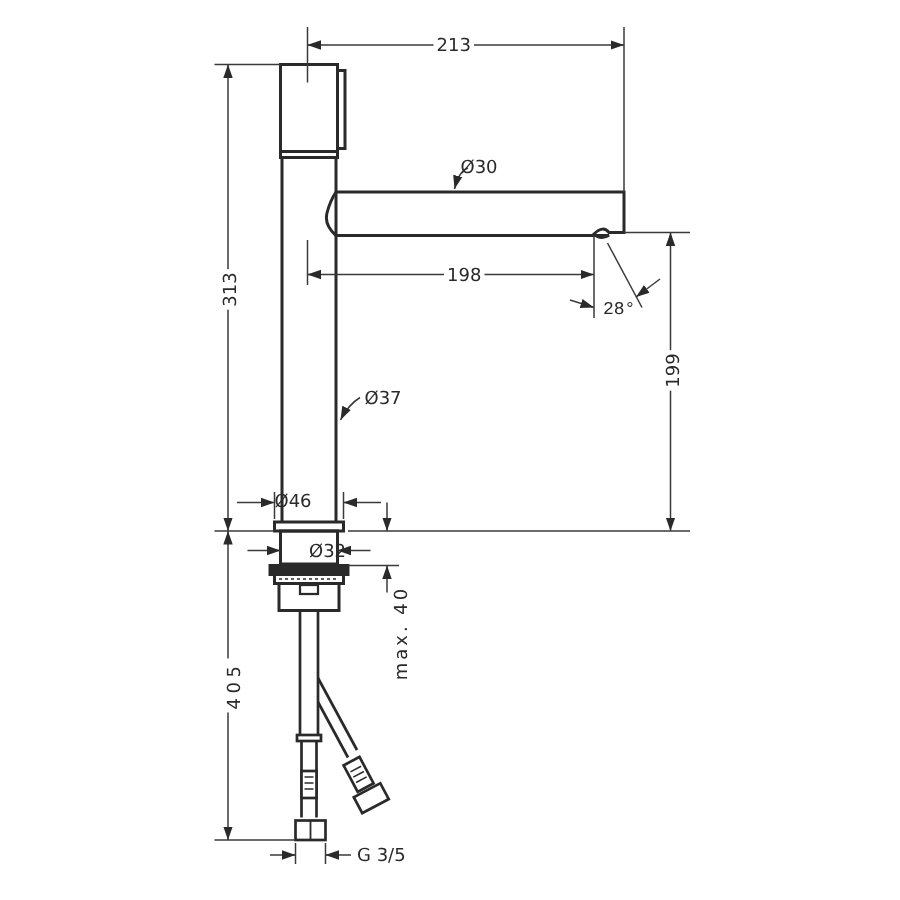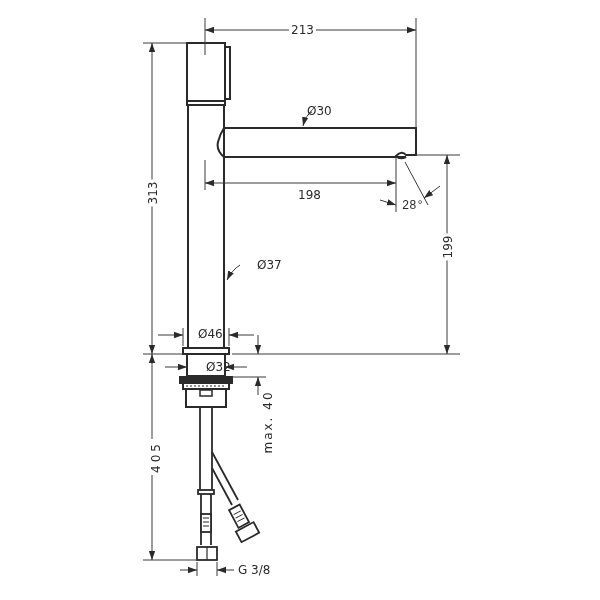--- a/index.html
+++ b/index.html
@@ -112,22 +112,22 @@
 
     <line x1="197" y1="562" x2="197" y2="576"></line>
     <line x1="217" y1="562" x2="217" y2="576"></line>
     <line x1="180" y1="570" x2="197" y2="570" marker-end="url(#arr)"></line>
     <line x1="234" y1="570" x2="217" y2="570" marker-end="url(#arr)"></line>
   </g>
 </svg>
 
 <span class="lbl" style="left:289px; top:23px;">213</span>
 <span class="lbl nobg" style="left:305px; top:104px;">Ø30</span>
-<span class="lbl" style="left:296px; top:188px;">198</span>
+<span class="lbl" style="left:296px; top:176px;">198</span>
 <span class="lbl nobg" style="left:400px; top:199px;font-family:Liberation Mono, monospace;">28°</span>
 <span class="lbl vert" style="left:435px; top:240px;">199</span>
 <span class="lbl vert" style="left:140px; top:186px;">313</span>
-<span class="lbl nobg" style="left:255px; top:258px;">Ø37</span>
-<span class="lbl nobg" style="left:196px; top:327px;">Ø46</span>
+<span class="lbl nobg" style="left:241px; top:258px;">Ø37</span>
+<span class="lbl nobg" style="left:181px; top:327px;">Ø46</span>
 <span class="lbl nobg" style="left:204px; top:360px;">Ø32</span>
 <span class="lbl vert nobg" style="left:234px; top:415px; letter-spacing:2px;">max. 40</span>
 <span class="lbl vert" style="left:138px; top:450px; letter-spacing:3px;">405</span>
-<span class="lbl nobg" style="left:236px; top:563px;">G 3/8</span>
+<span class="lbl nobg" style="left:236px; top:563px;">G 3/5</span>
 
 </body></html>

